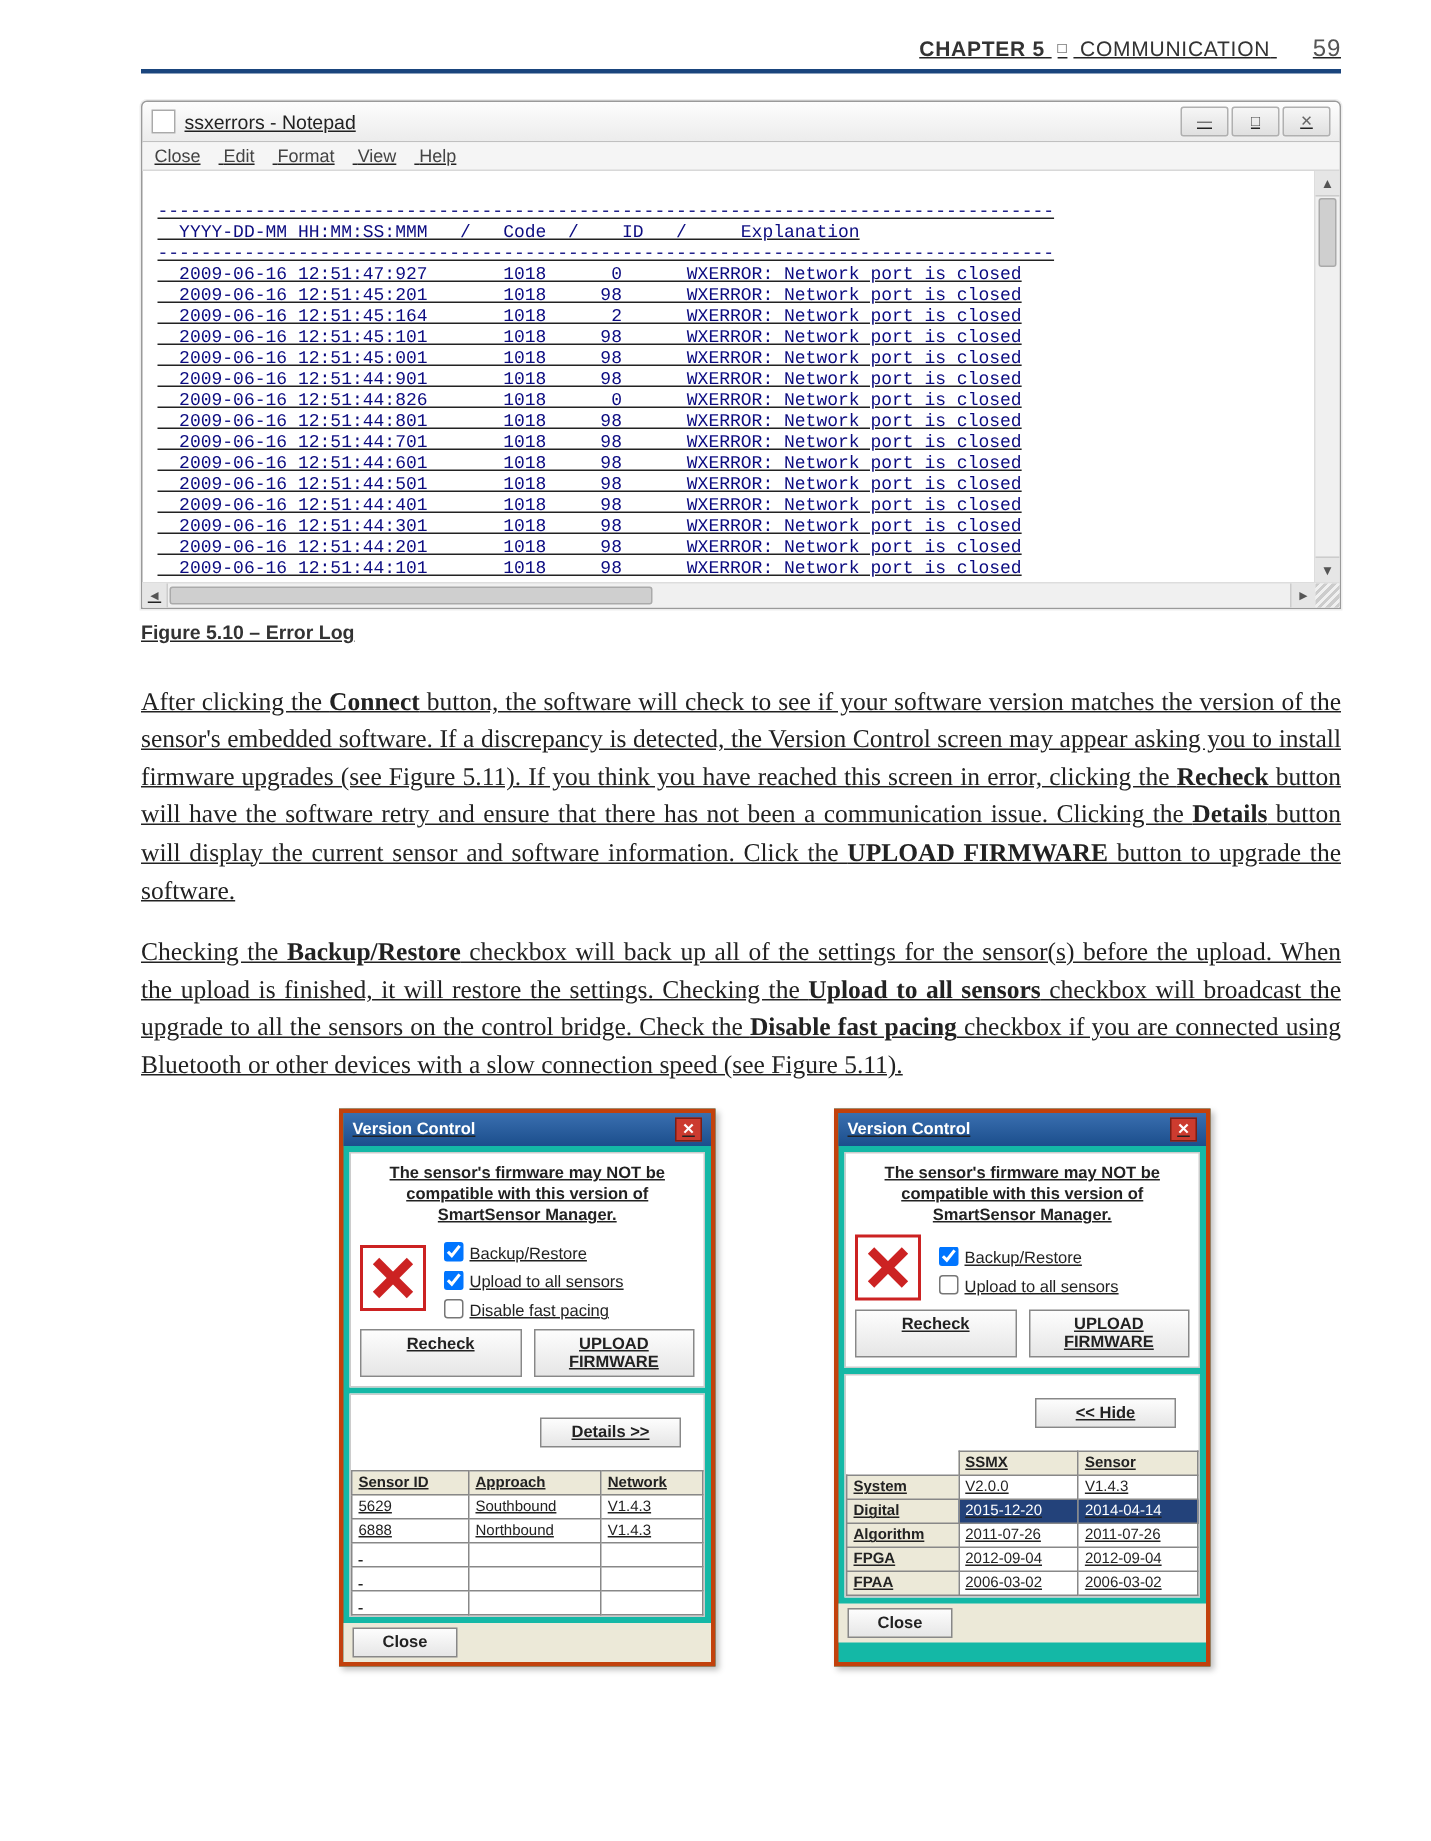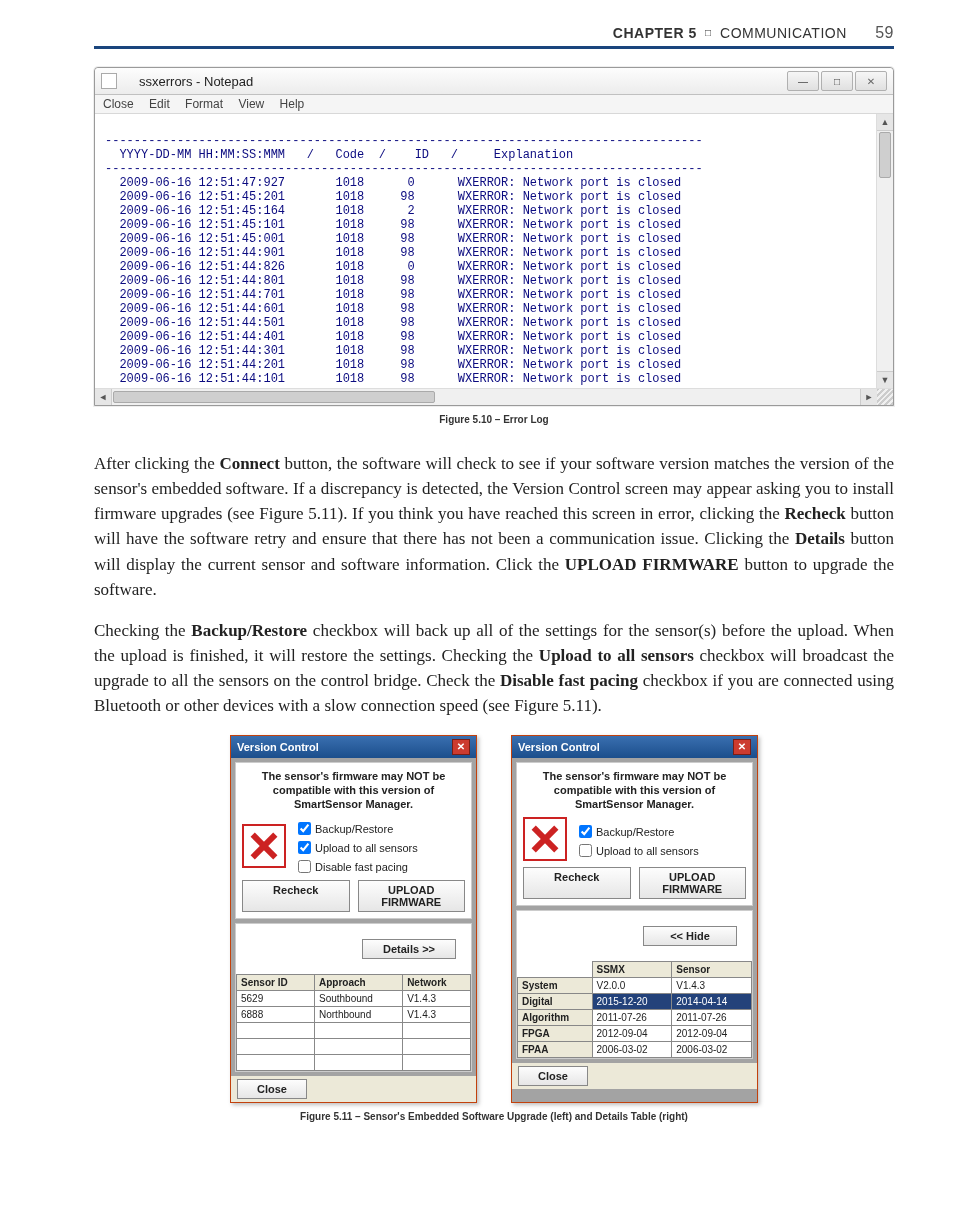--- a/index.html
+++ b/index.html
@@ -7,20 +7,21 @@
     margin: 0;
     padding: 0;
     background: #fff;
     color: #222;
   }
   .page {
     width: 954px;
     margin: 0 auto;
     box-sizing: border-box;
     padding: 24px 60px 40px 94px;
+    text-decoration: underline;
   }
   .running-header {
     border-bottom: 3px solid #1a457d;
     padding-bottom: 4px;
     margin-bottom: 18px;
     text-align: right;
     font-family: Arial, sans-serif;
     font-size: 14px;
     color: #333;
     letter-spacing: 0.5px;
@@ -38,21 +39,20 @@
     margin: 12px 0 6px 0;
     box-shadow: 0 0 0 1px #eee;
   }
   .titlebar {
     background: linear-gradient(#fdfdfd,#ececec);
     border-bottom: 1px solid #c0c0c0;
     display: flex;
     align-items: center;
     padding: 3px 6px;
     border-radius: 4px 4px 0 0;
-    gap: 16px;
   }
   .titlebar .doc-icon {
     width:14px;height:14px;border:1px solid #aaa;background:#fff;margin-right:6px;
   }
   .titlebar .title { flex:1; color:#222; font-size:13px;}
   .winbtns { display:flex; gap:0;}
   .winbtn {
     width:30px;height:18px;border:1px solid #b0b0b0;background:linear-gradient(#f6f6f6,#e0e0e0);
     display:flex;align-items:center;justify-content:center;font-size:10px;color:#444;
     border-radius:2px;margin-left:2px;
@@ -77,46 +77,47 @@
   .vscroll .down{position:absolute;bottom:0;left:0;right:0;border-top:1px solid #ccc;border-bottom:none;}
   .vscroll .thumb{position:absolute;top:18px;left:2px;right:2px;height:44px;background:#cfcfcf;border:1px solid #aaa;border-radius:2px;}
   .hscroll {
     height:16px;background:#f0f0f0;border-top:1px solid #ddd;display:flex;align-items:center;position:relative;
   }
   .hscroll .left,.hscroll .right{width:16px;height:16px;background:#e6e6e6;border-right:1px solid #ccc;display:flex;align-items:center;justify-content:center;font-size:9px;color:#555;}
   .hscroll .right{position:absolute;right:16px;border-left:1px solid #ccc;border-right:none;}
   .hscroll .thumbH{position:absolute;left:18px;top:2px;bottom:2px;width:320px;background:#cfcfcf;border:1px solid #aaa;border-radius:2px;}
   .hscroll .grip{position:absolute;right:0;top:0;width:16px;height:16px;background:repeating-linear-gradient(135deg,#ccc,#ccc 2px,#f0f0f0 2px,#f0f0f0 4px);}
   .fig-cap {
-    text-align:center;font-family: Arial, sans-serif;font-weight:700;font-size:10px;
+    text-align:left;font-family: Arial, sans-serif;font-weight:700;font-size:13px;
     color:#333;margin:8px 0 26px 0;
   }
   h1.sec {
     font-family: Arial, sans-serif;
     font-weight: 900;
     font-size: 31px;
     margin: 8px 0 14px 0;
     letter-spacing: -0.3px;
   }
   p.body {
     font-size: 17px;
     line-height: 1.48;
     margin: 0 0 16px 0;
     text-align: justify;
   }
   p.body b{font-weight:700;}
   
   .dlg-row { display:flex; justify-content:center; gap:34px; margin:14px 0 6px 0;}
   .dlg {
     width: 245px;
-    border: 1px solid #c2410c;
+    border: 3px solid #c2410c;
     font-family: Arial, sans-serif;
     font-size: 11px;
-    background:#a3a3a3;
+    background:#14b8a6;
     box-shadow: 2px 2px 4px rgba(0,0,0,.25);
+    margin-left: 45px;
   }
   .dlg .dlg-title{
     background: linear-gradient(#3a6fb0,#1b4e8c);
     color:#fff;font-weight:700;padding:3px 6px;display:flex;align-items:center;
   }
   .dlg .dlg-title .t{flex:1;}
   .dlg .dlg-title .x{width:16px;height:14px;background:#cc3b2f;color:#fff;display:flex;align-items:center;justify-content:center;font-size:10px;border:1px solid #7a1d14;}
   .dlg .inner{background:#fff;margin:4px;padding:6px;border:1px solid #ccc;}
   .dlg .warn{font-weight:700;text-align:center;font-size:11px;line-height:1.3;margin-bottom:6px;}
   .dlg .row2{display:flex;align-items:center;gap:8px;}
@@ -332,15 +333,14 @@
             <td>2006-03-02</td>
             <td>2006-03-02</td>
           </tr>
         </tbody>
           </table>
       </div>
       <div class="close-row"><div class="btn">Close</div></div>
     </div>
   </div>
 
-  <div class="fig-cap">Figure 5.11 – Sensor's Embedded Software Upgrade (left) and Details Table (right)</div>
 
 </div>
 
 </body></html>

